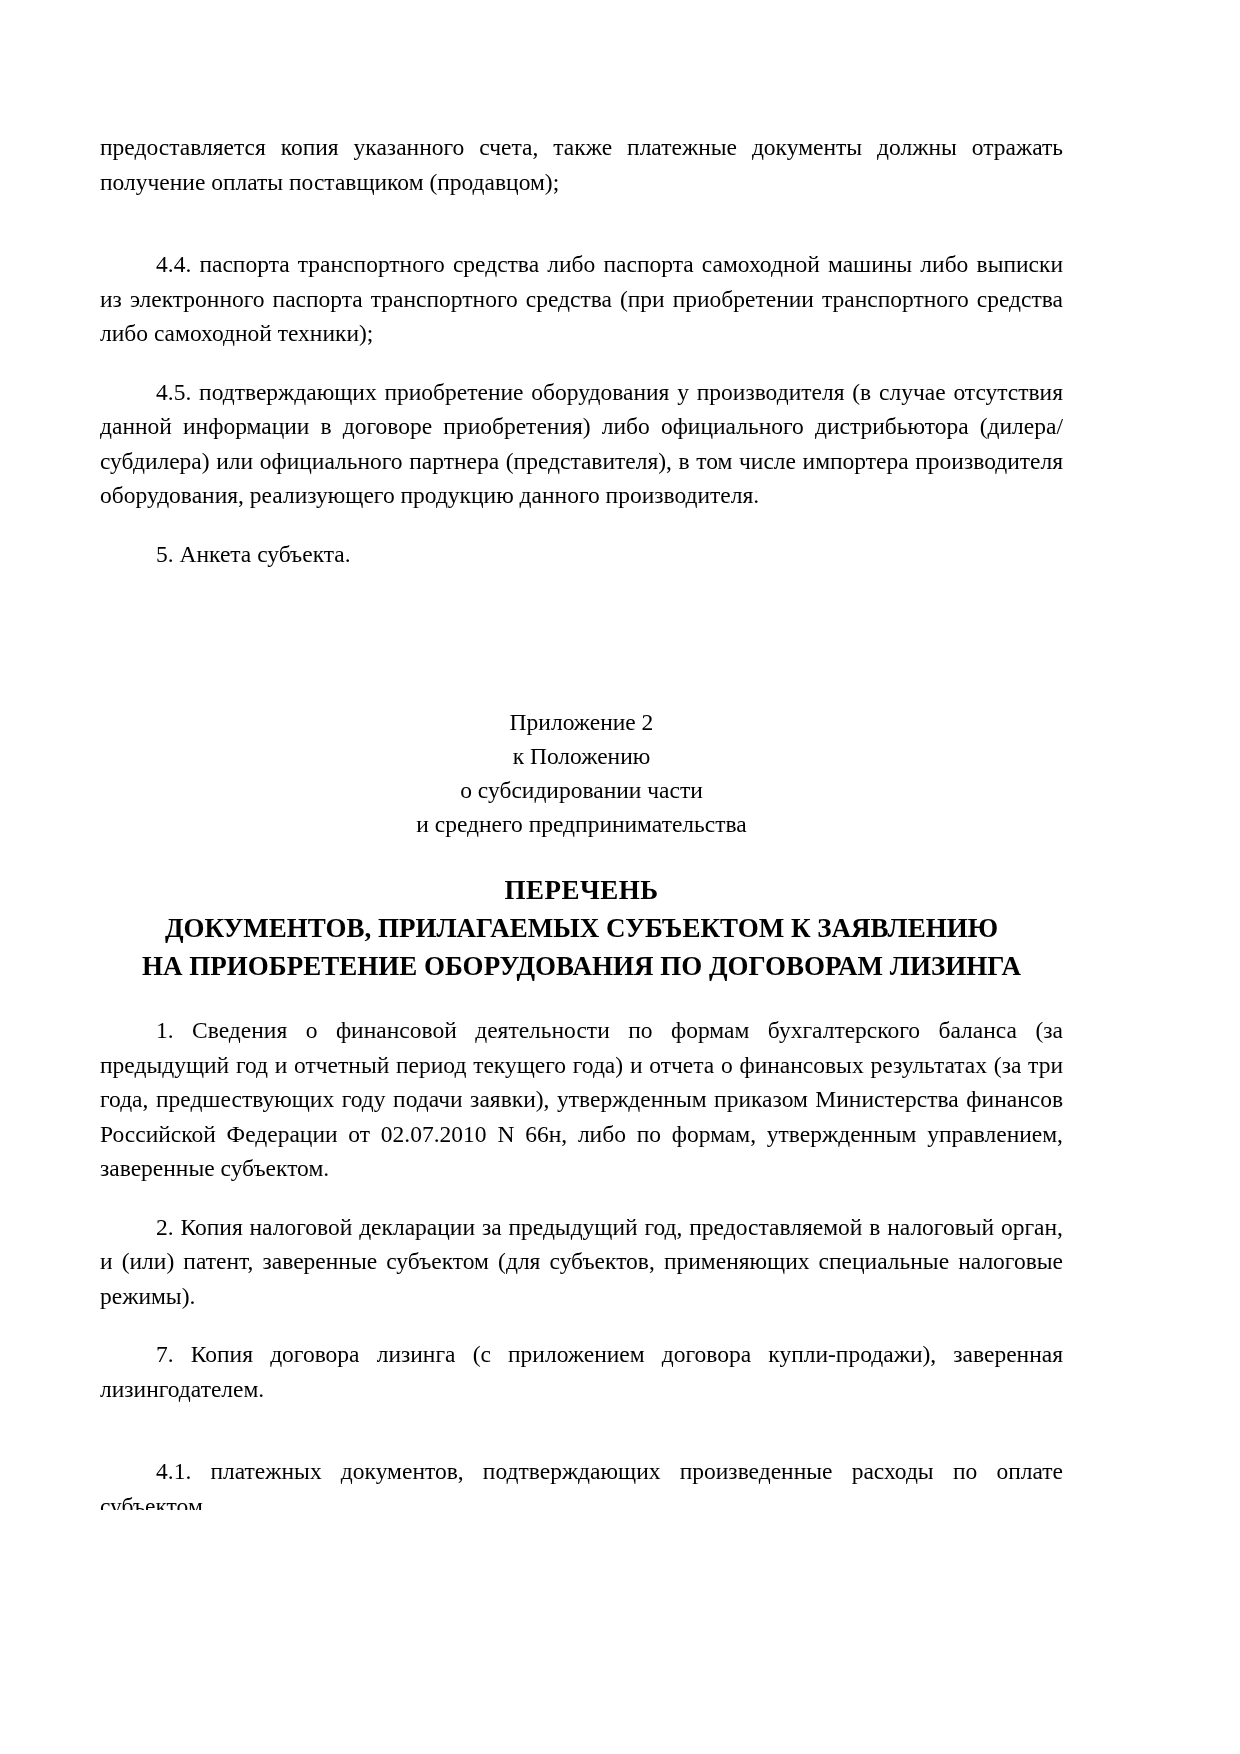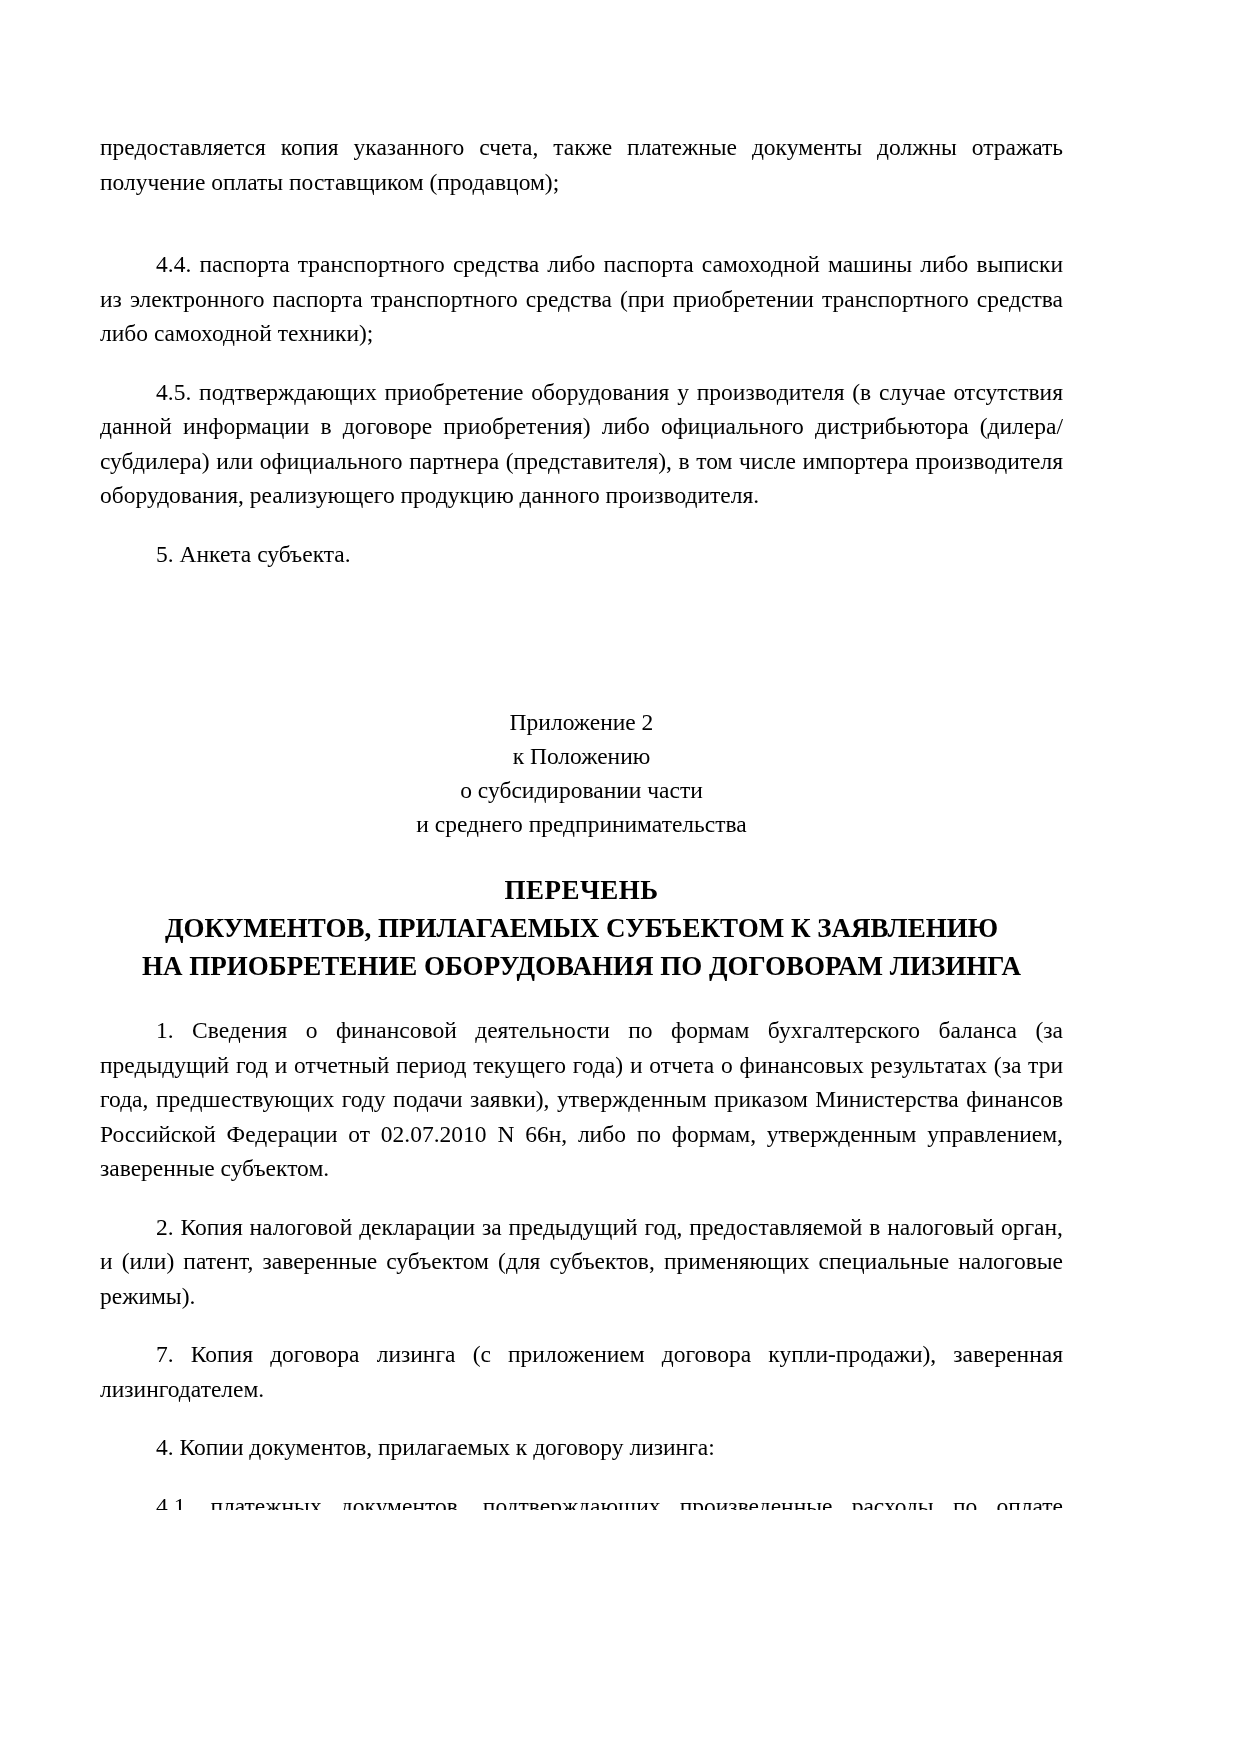--- a/index.html
+++ b/index.html
@@ -117,20 +117,19 @@
     <div class="gap-md"></div>
 
     <p class="indent">2. Копия налоговой декларации за предыдущий год, предоставляемой в налоговый орган, и (или) патент, заверенные субъектом (для субъектов, применяющих специальные налоговые режимы).</p>
 
     <div class="gap-md"></div>
 
     <p class="indent">7. Копия договора лизинга (с приложением договора купли-продажи), заверенная лизингодателем.</p>
 
     <div class="gap-md"></div>
 
-    <p class="indent">4. Копии документов, прилагаемых к договору лизинга:</p>
 
     <div class="gap-md"></div>
 
     <p class="indent">4.1. платежных документов, подтверждающих произведенные расходы по оплате субъектом</p>
 
   </div>
 </div>
 
 </body></html>

